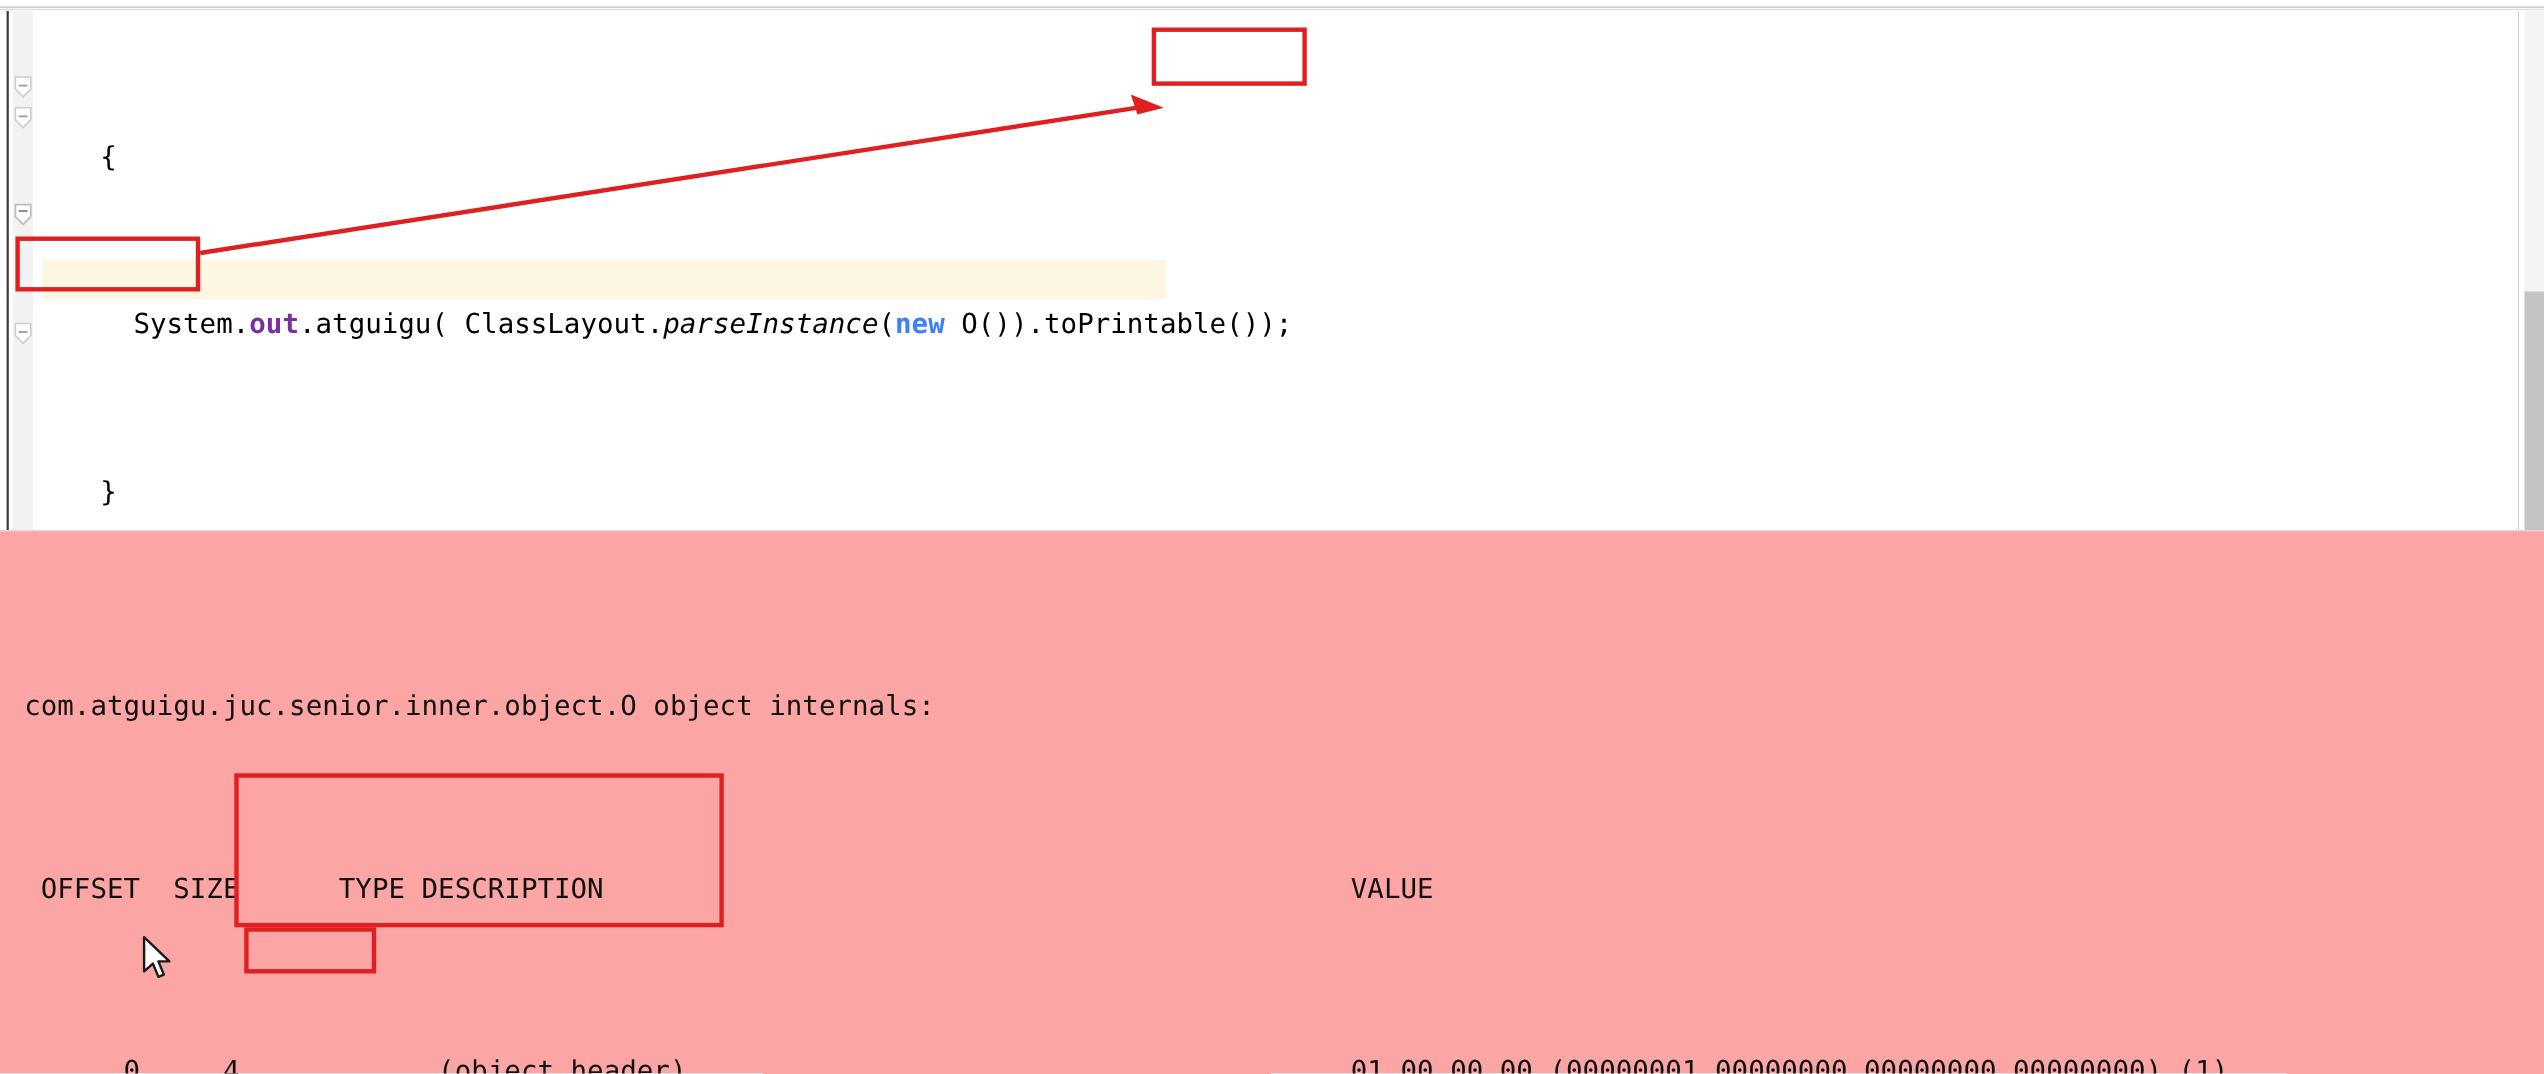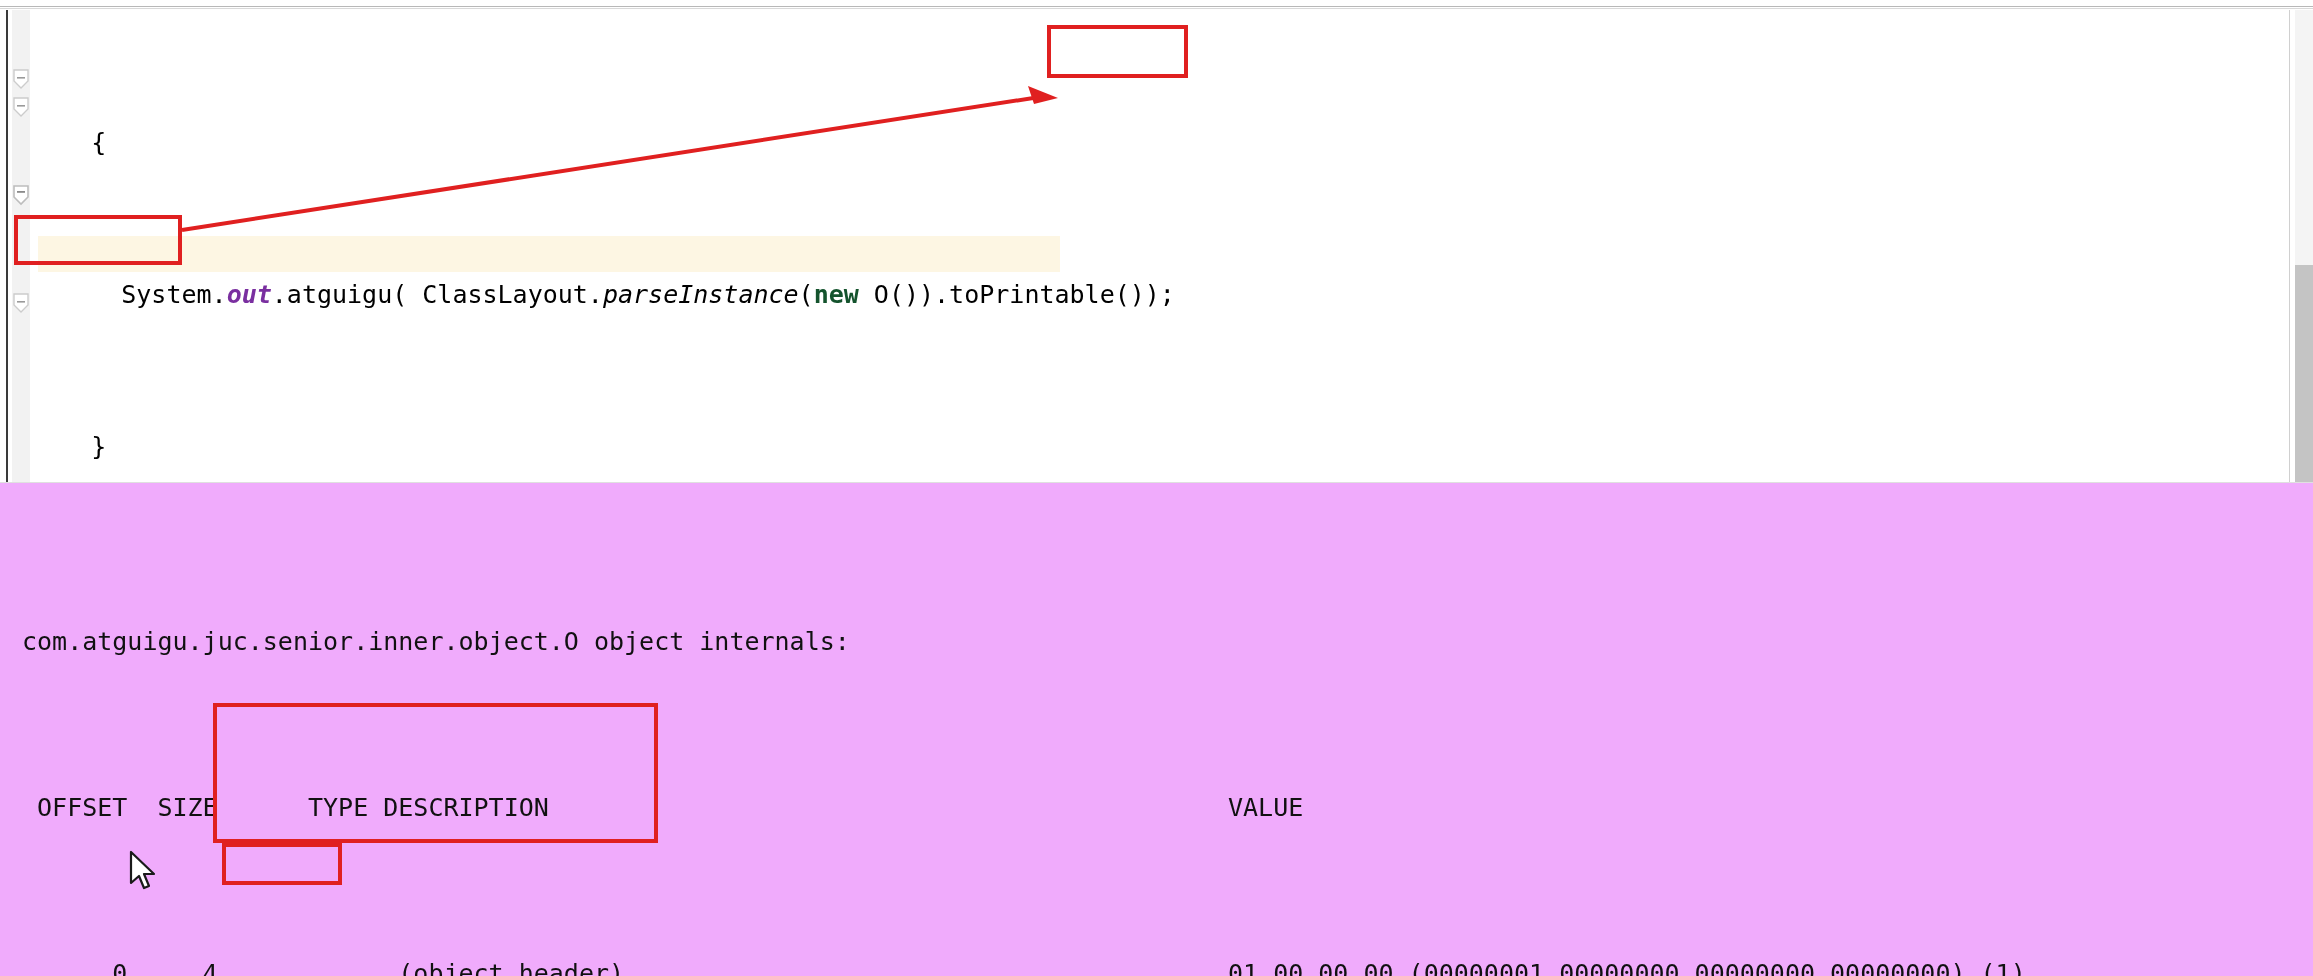--- a/index.html
+++ b/index.html
@@ -49,22 +49,22 @@
     white-space: pre;
   }
   .code-line {
     position: relative;
     height: 38px;
     padding-left: 8px;
     font-family: "DejaVu Sans Mono", "Liberation Mono", monospace;
     font-size: 25px;
     letter-spacing: 0px;
   }
-  .kw-new { color: #14532d; font-weight: bold; }
-  .static-field { color: #7a2fa0; font-weight: bold; font-style: italic; }
+  .kw-new { color: #3b82f6; font-weight: bold; }
+  .static-field { color: #7a2fa0; font-weight: bold; }
   .static-mth { font-style: italic; color: #000000; margin-top: 16px; }
   .plain { color: #000000; }
 
   
   .hl-band {
     position:absolute; left:38px; width:1022px; height:36px;
     background:#fdf6e3;
   }
 
   
@@ -72,21 +72,21 @@
     position:absolute; right:0; top:10px; width:24px; height:472px;
     background:#ffffff;
   }
   .scroll-col .track { position:absolute; left:6px; top:0; width:18px; height:472px; background:#f4f4f4; }
   .scroll-col .thumb { position:absolute; left:6px; top:255px; width:18px; height:217px; background:#c4c4c4; }
   .scroll-col .sep { position:absolute; left:0px; top:0; width:1px; height:472px; background:#d0d0d0;}
 
   
   .console-pane {
     position:absolute; left:0; top:482px; width:2313px; height:494px;
-    background:#f0abfc;
+    background:#fca5a5;
   }
   .console-sep { position:absolute; left:0; top:0; width:2313px; height:1px; background:#e0e0e0; }
   .console-text {
     position:absolute; left:0; top:14px; width:2313px;
     font-family: "DejaVu Sans Mono", "Liberation Mono", monospace;
     font-size: 25px;
     line-height: 41.5px;
     color:#111111;
     white-space: pre;
     overflow: hidden;

